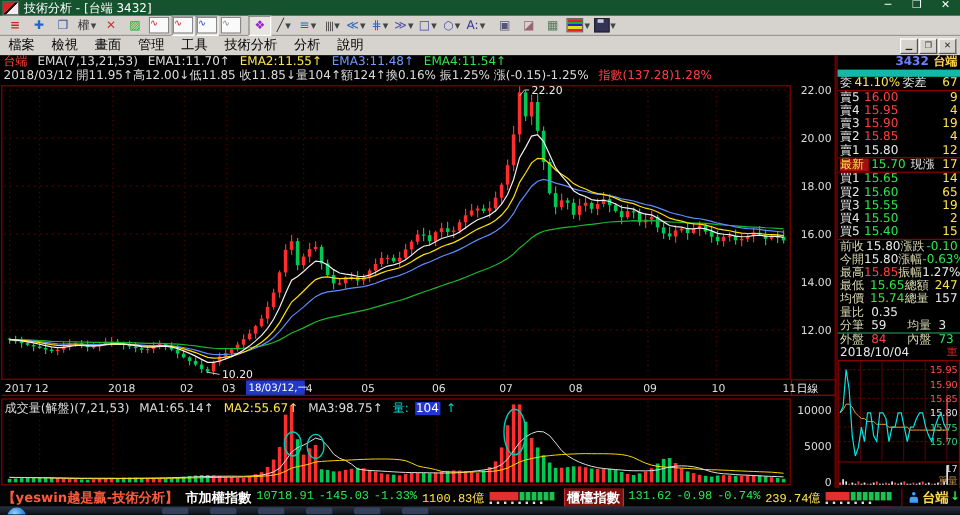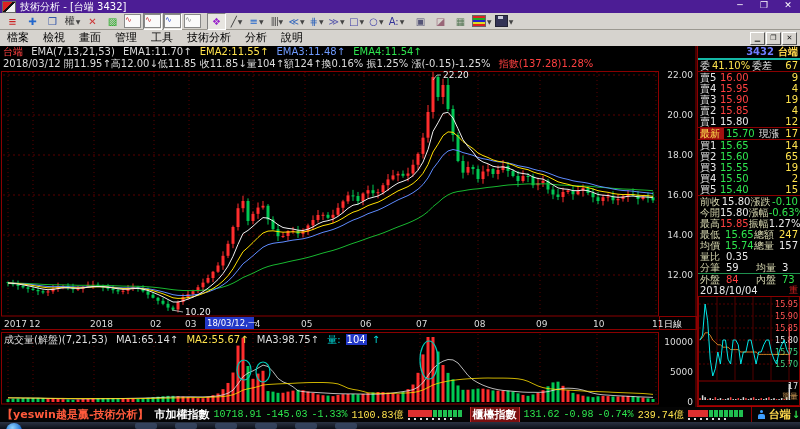--- a/index.html
+++ b/index.html
@@ -1,19 +1,19 @@
 <!DOCTYPE html>
 <html><head>
 <meta charset="utf-8">
 <style>
   html,body{margin:0;padding:0;background:#222;}
   .screen{position:relative;width:800px;height:429px;background:#000;overflow:hidden;
           font-family:"DejaVu Sans",sans-serif;-webkit-font-smoothing:none;}
   
-  .titlebar{position:absolute;top:0;left:0;width:800px;height:13px;background:#4c1d95;color:#fff;
+  .titlebar{position:absolute;top:0;left:0;width:800px;height:13px;background:#14532d;color:#fff;
             display:flex;align-items:center;font-size:10px;}
   .appicon{width:12px;height:10px;margin:0 4px 0 2px;background:linear-gradient(135deg,#d22 0 45%,#111 45% 55%,#eee 55%);border:1px solid #666;}
   .wbtns{position:absolute;right:4px;top:0;display:flex;gap:8px;color:#fff;font-size:9px;font-weight:bold;}
   .wbtn{width:16px;text-align:center;cursor:default;}
   
   .toolbar{position:absolute;top:13px;left:0;width:800px;height:17px;background:#d6d3ce;
            border-bottom:1px solid #9b9890;display:flex;align-items:center;padding-left:3px;box-sizing:border-box;}
   .tbtn{height:15px;min-width:17px;display:flex;align-items:center;justify-content:center;
         font-size:10px;margin-right:1px;border:1px solid transparent;color:#333;}
   .tbtn.pressed{border:1px solid #808080;border-bottom-color:#fff;border-right-color:#fff;background:#e7e5e0;}
@@ -36,21 +36,21 @@
   .hline{position:absolute;left:3px;white-space:nowrap;font-size:10px;line-height:12px;}
   .hline span{margin-right:5px;}
   .volhdr{position:absolute;left:4px;top:287px;white-space:nowrap;font-size:10px;}
   .volhdr span{margin-right:5px;}
   .w{color:#dcdcdc}.rd{color:#ff4040}.gn{color:#2ee64e}.yl{color:#ffe34d}.cy{color:#00dcdc}.bl{color:#6f9bff}
   .volchip{background:#2238c8;color:#fff;padding:0 1px;}
   
   .panel{position:absolute;top:46px;left:697px;width:103px;height:361px;background:#000;
          border-left:1px solid #8a0000;box-sizing:border-box;font-size:10px;color:#ddd;}
   .qrow{height:11px;line-height:11px;display:flex;white-space:nowrap;overflow:hidden;padding:0 2px;}
-  .namerow{height:12px;line-height:12px;justify-content:flex-end;border-bottom:2px solid #14b8a6;padding-left:13px;}
+  .namerow{height:12px;line-height:12px;justify-content:flex-end;border-bottom:6px solid #14b8a6;padding-left:13px;}
   .code{color:#6f7dff;margin-right:4px;font-weight:bold;}
   .name{color:#ffd94d;font-weight:bold;}
   .ql{width:20px;}.qp{width:33px;}.qv{flex:1;text-align:right;}
   .il{width:26px;color:#d8d8b0;}.iv{width:30px;}.il2{width:26px;color:#d8d8b0;}.iv2{flex:1;text-align:left;}
   .red{color:#ff4040}.green{color:#2ee64e}.yellow{color:#ffe34d}.white{color:#e8e8e8}
   .ratio-row{border-bottom:1px solid #8a0000;}
   .last-row{border-top:1px solid #8a0000;border-bottom:1px solid #8a0000;}
   .lastchip{background:#a01010;color:#ffe34d;width:24px;}
   .fen-row{border-bottom:1px solid #1e8f4e;}
   .bid5{border-bottom:1px solid #8a0000;}

